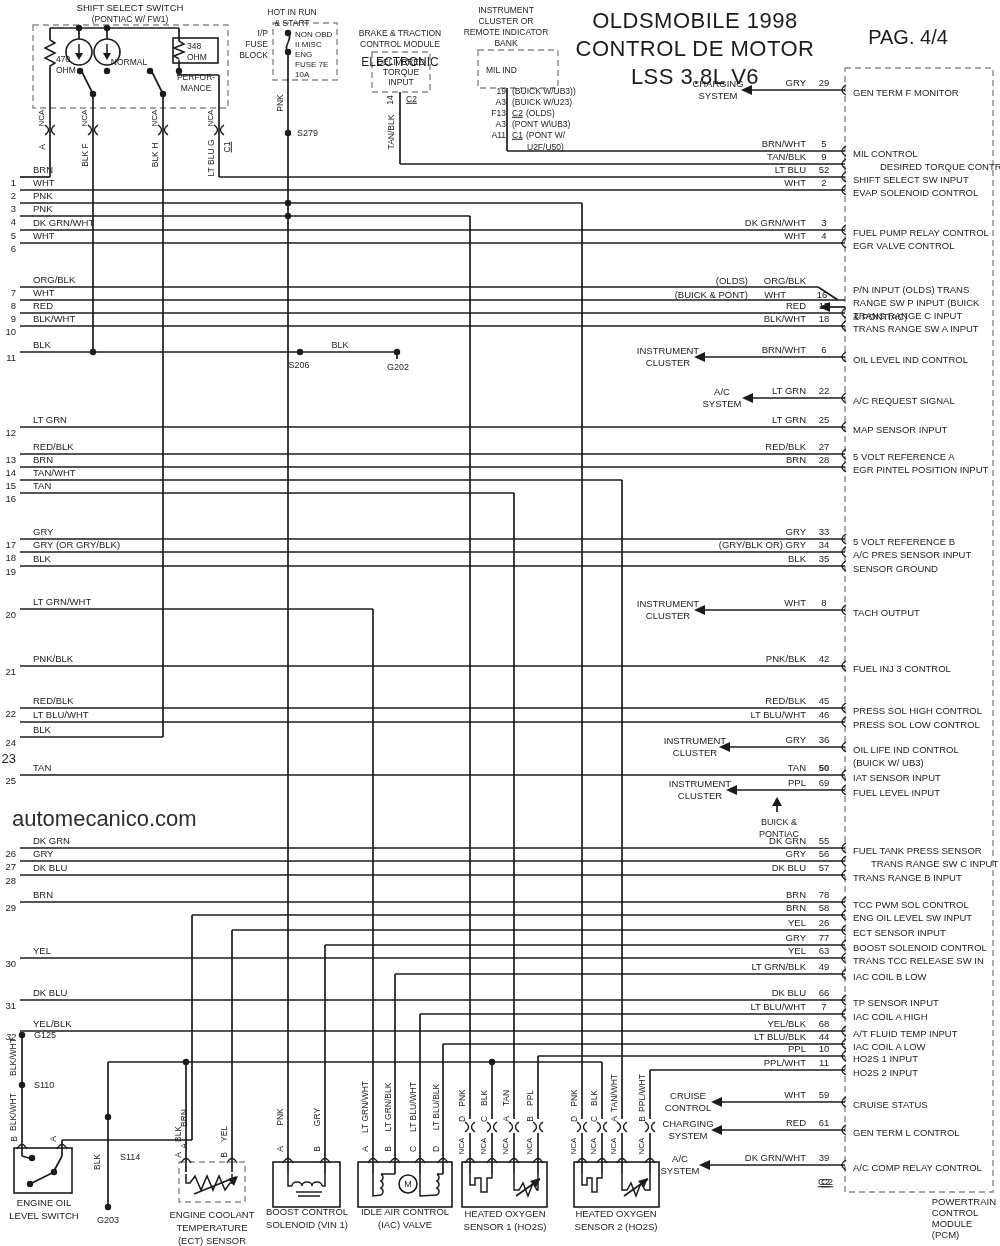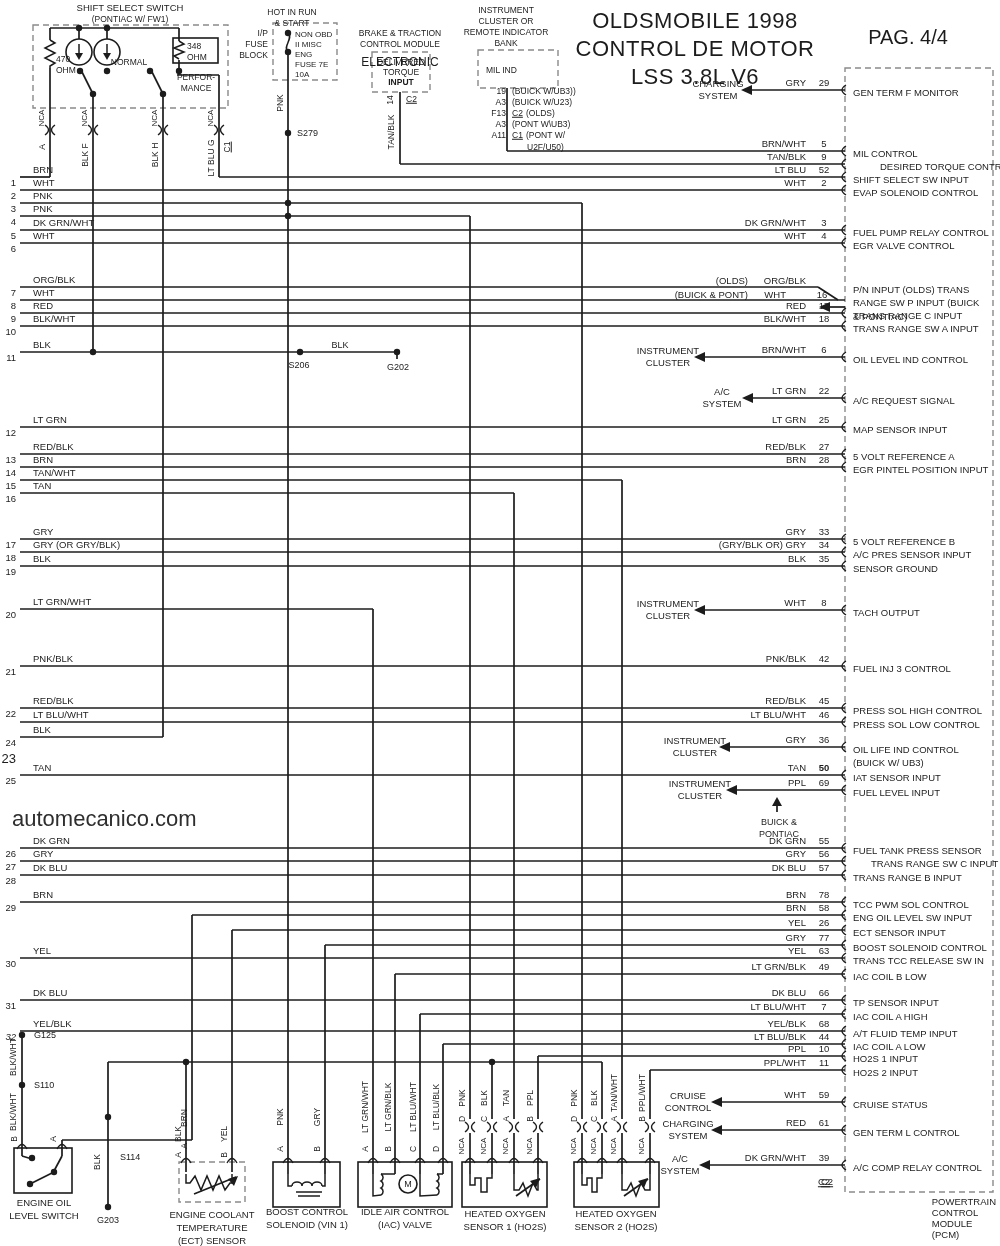--- a/index.html
+++ b/index.html
@@ -552,21 +552,21 @@
       <div class="lbl" style="left: 295px; top: 55px; font-size: 8px; transform: translate(0px, -50%);">ENG</div>
       <div class="lbl" style="left: 295px; top: 65px; font-size: 8px; transform: translate(0px, -50%);">FUSE 7E</div>
       <div class="lbl" style="left: 295px; top: 75px; font-size: 8px; transform: translate(0px, -50%);">10A</div>
       <div class="lbl" style="left: 280px; top: 103px; font-size: 8.5px; transform: translate(-50%, -50%) rotate(-90deg);">PNK</div>
       <div class="lbl" style="left: 297px; top: 133px; font-size: 9px; transform: translate(0px, -50%);">S279</div>
       <div class="lbl" style="left: 400px; top: 22px; font-size: 12px; transform: translate(-50%, -50%); margin-top: 40px;">ELECTRONIC</div>
       <div class="lbl" style="left: 400px; top: 33px; font-size: 8.5px; transform: translate(-50%, -50%);">BRAKE &amp; TRACTION</div>
       <div class="lbl" style="left: 400px; top: 44px; font-size: 8.5px; transform: translate(-50%, -50%);">CONTROL MODULE</div>
       <div class="lbl" style="left: 401px; top: 62px; font-size: 8.5px; transform: translate(-50%, -50%);">DELIVERED</div>
       <div class="lbl" style="left: 401px; top: 72px; font-size: 8.5px; transform: translate(-50%, -50%);">TORQUE</div>
-      <div class="lbl" style="left: 401px; top: 82px; font-size: 8.5px; transform: translate(-50%, -50%); font-weight: bold;">INPUT</div>
+      <div class="lbl" style="left: 401px; top: 82px; font-size: 8.5px; transform: translate(-50%, -50%);">INPUT</div>
       <div class="lbl" style="left: 390px; top: 100px; font-size: 8.5px; transform: translate(-50%, -50%) rotate(-90deg);">14</div>
       <div class="lbl u" style="left: 406px; top: 99px; font-size: 8.5px; transform: translate(0px, -50%);">C2</div>
       <div class="lbl" style="left: 391px; top: 132px; font-size: 8.5px; transform: translate(-50%, -50%) rotate(-90deg);">TAN/BLK</div>
       <div class="lbl" style="left: 506px; top: 10px; font-size: 8.5px; transform: translate(-50%, -50%);">INSTRUMENT</div>
       <div class="lbl" style="left: 506px; top: 21px; font-size: 8.5px; transform: translate(-50%, -50%);">CLUSTER OR</div>
       <div class="lbl" style="left: 506px; top: 32px; font-size: 8.5px; transform: translate(-50%, -50%);">REMOTE INDICATOR</div>
       <div class="lbl" style="left: 506px; top: 43px; font-size: 8.5px; transform: translate(-50%, -50%);">BANK</div>
       <div class="lbl" style="left: 486px; top: 70px; font-size: 8.5px; transform: translate(0px, -50%);">MIL IND</div>
       <div class="lbl" style="left: 506px; top: 91px; font-size: 8.5px; transform: translate(-100%, -50%);">19</div>
       <div class="lbl" style="left: 506px; top: 102px; font-size: 8.5px; transform: translate(-100%, -50%);">A3</div>

